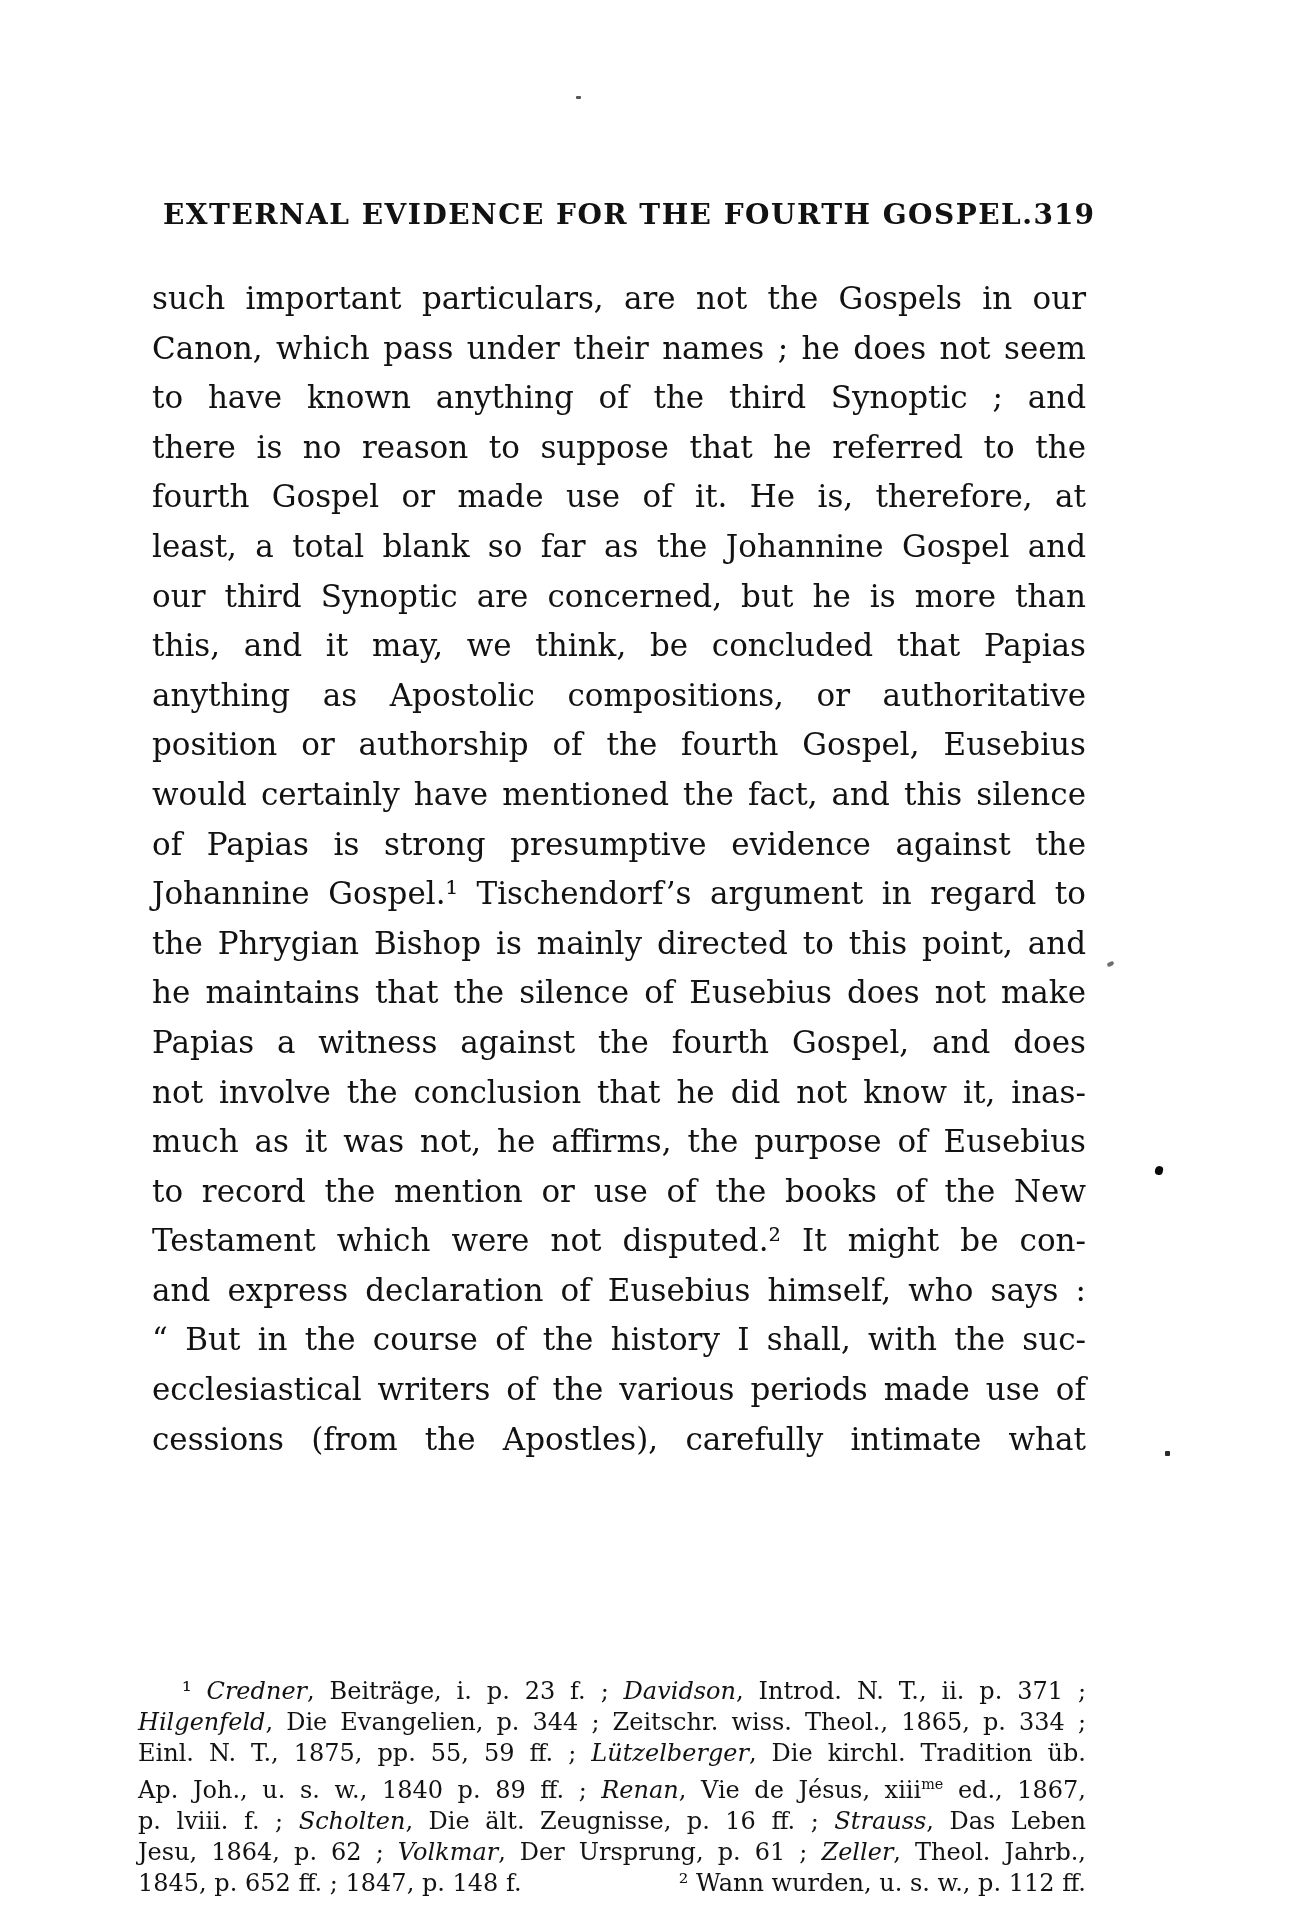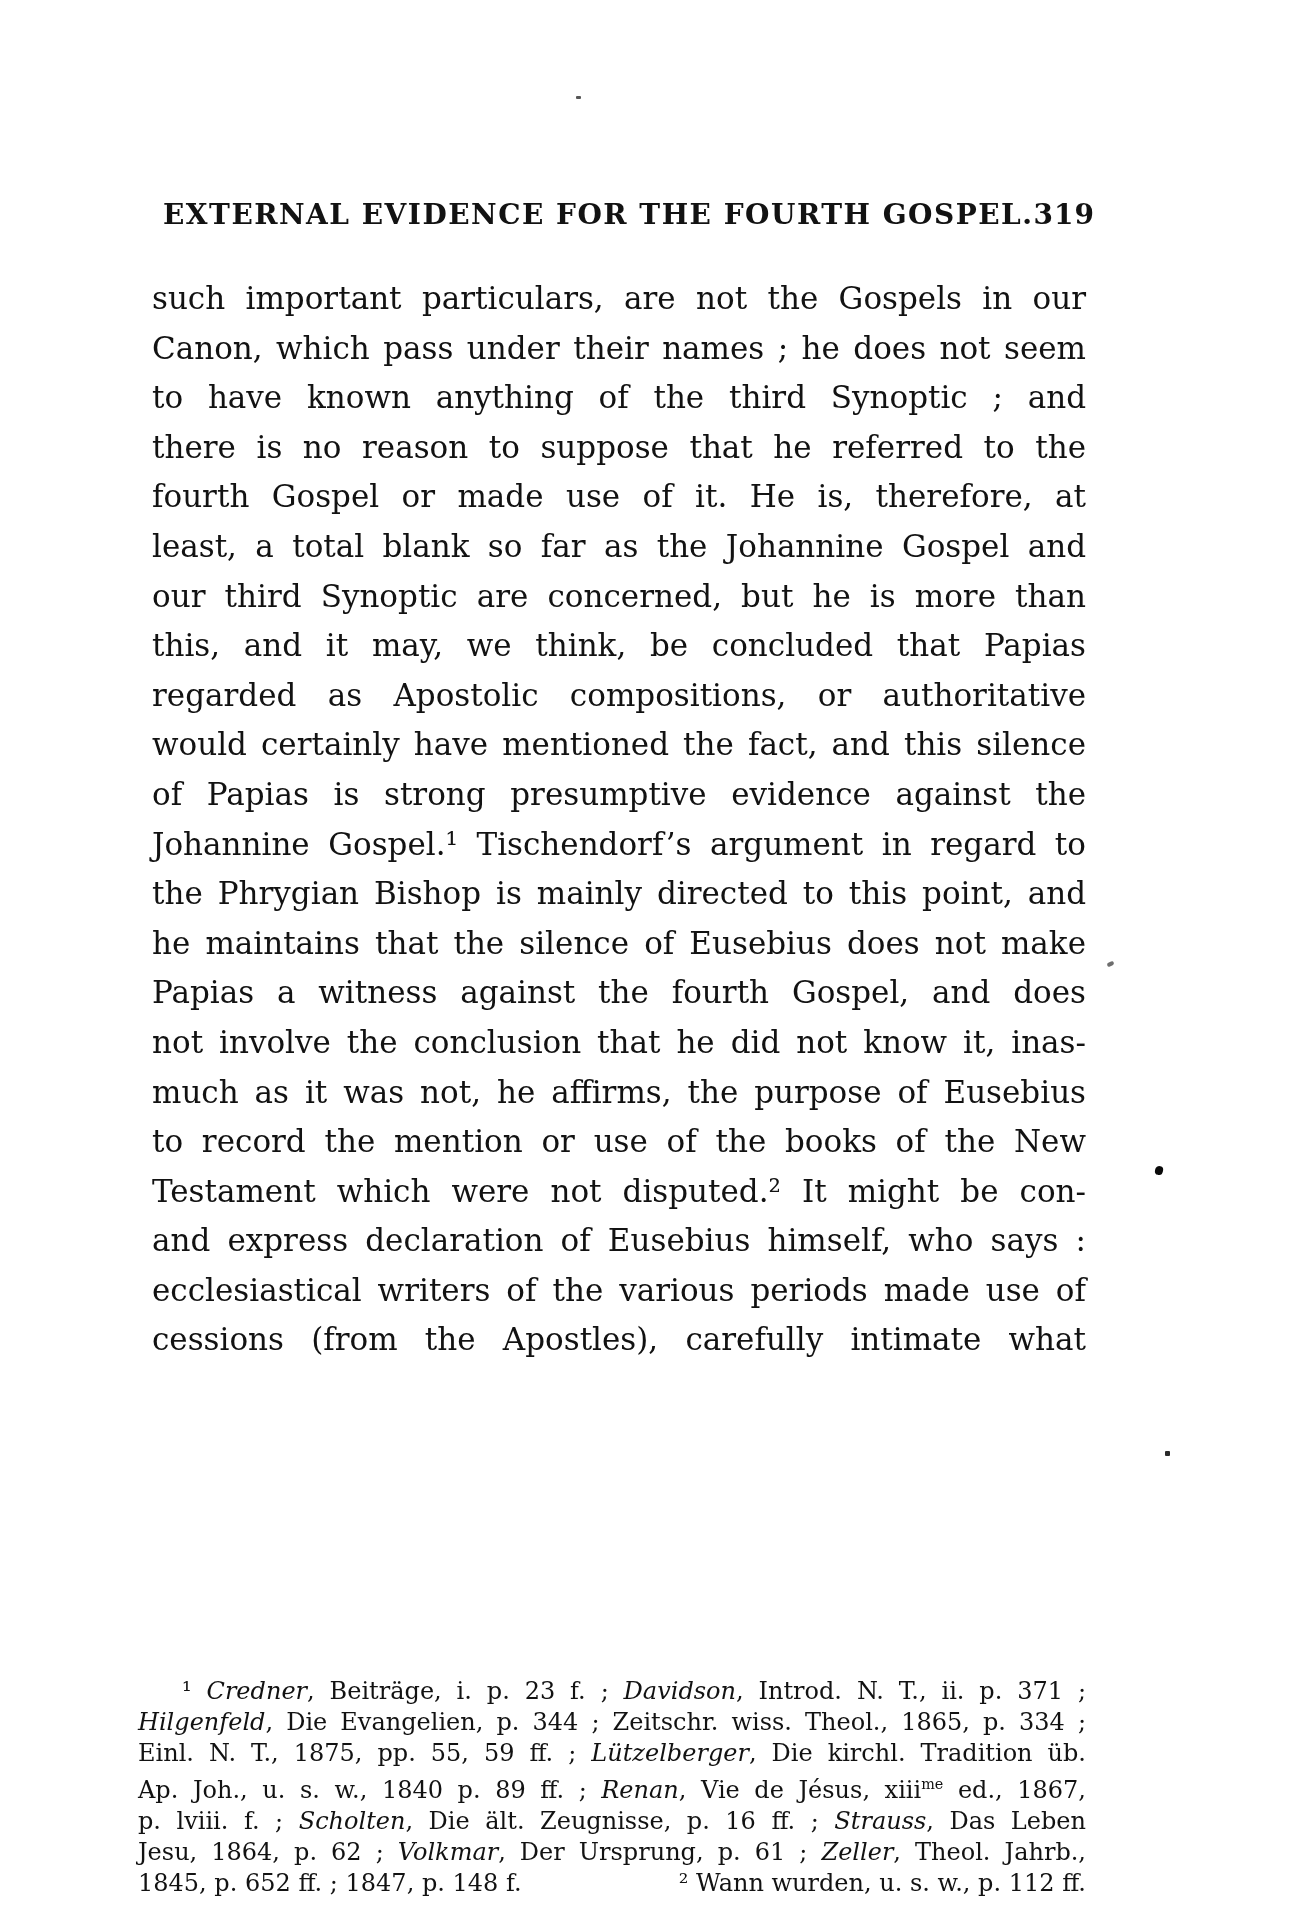--- a/index.html
+++ b/index.html
@@ -78,32 +78,34 @@
 
   <div class="body-text">
       <div class="bline">such important particulars, are not the Gospels in our</div>
       <div class="bline">Canon, which pass under their names ; he does not seem</div>
       <div class="bline">to have known anything of the third Synoptic ; and</div>
       <div class="bline">there is no reason to suppose that he referred to the</div>
       <div class="bline">fourth Gospel or made use of it.  He is, therefore, at</div>
       <div class="bline">least, a total blank so far as the Johannine Gospel and</div>
       <div class="bline">our third Synoptic are concerned, but he is more than</div>
       <div class="bline">this, and it may, we think, be concluded that Papias</div>
-      <div class="bline">regarded as Apostolic compositions, or authoritative</div>
+      <div class="bline">anything as Apostolic compositions, or authoritative</div>
+      <div class="bline">position or authorship of the fourth Gospel, Eusebius</div>
       <div class="bline">would certainly have mentioned the fact, and this silence</div>
       <div class="bline">of Papias is strong presumptive evidence against the</div>
       <div class="bline">Johannine Gospel.¹  Tischendorf’s argument in regard to</div>
       <div class="bline">the Phrygian Bishop is mainly directed to this point, and</div>
       <div class="bline">he maintains that the silence of Eusebius does not make</div>
       <div class="bline">Papias a witness against the fourth Gospel, and does</div>
       <div class="bline">not involve the conclusion that he did not know it, inas-</div>
       <div class="bline">much as it was not, he affirms, the purpose of Eusebius</div>
       <div class="bline">to record the mention or use of the books of the New</div>
       <div class="bline">Testament which were not disputed.²  It might be con-</div>
       <div class="bline">and express declaration of Eusebius himself, who says :</div>
+      <div class="bline">“ But in the course of the history I shall, with the suc-</div>
       <div class="bline">ecclesiastical writers of the various periods made use of</div>
       <div class="bline">cessions (from the Apostles), carefully intimate what</div>
     </div>
 
   <div class="footnotes">
       <div class="fline indent"><span>¹ </span><span class="it">Credner</span><span>, Beiträge, i. p. 23 f. ; </span><span class="it">Davidson</span><span>, Introd. N. T., ii. p. 371 ;</span></div>
       <div class="fline"><span class="it">Hilgenfeld</span><span>, Die Evangelien, p. 344 ; Zeitschr. wiss. Theol., 1865, p. 334 ;</span></div>
       <div class="fline"><span>Einl. N. T., 1875, pp. 55, 59 ff. ; </span><span class="it">Lützelberger</span><span>, Die kirchl. Tradition üb.</span></div>
       <div class="fline"><span>Ap. Joh., u. s. w., 1840 p. 89 ff. ; </span><span class="it">Renan</span><span>, Vie de Jésus, xiii</span><span class="sup">me</span><span> ed., 1867,</span></div>
       <div class="fline"><span>p. lviii. f. ; </span><span class="it">Scholten</span><span>, Die ält. Zeugnisse, p. 16 ff. ; </span><span class="it">Strauss</span><span>, Das Leben</span></div>

